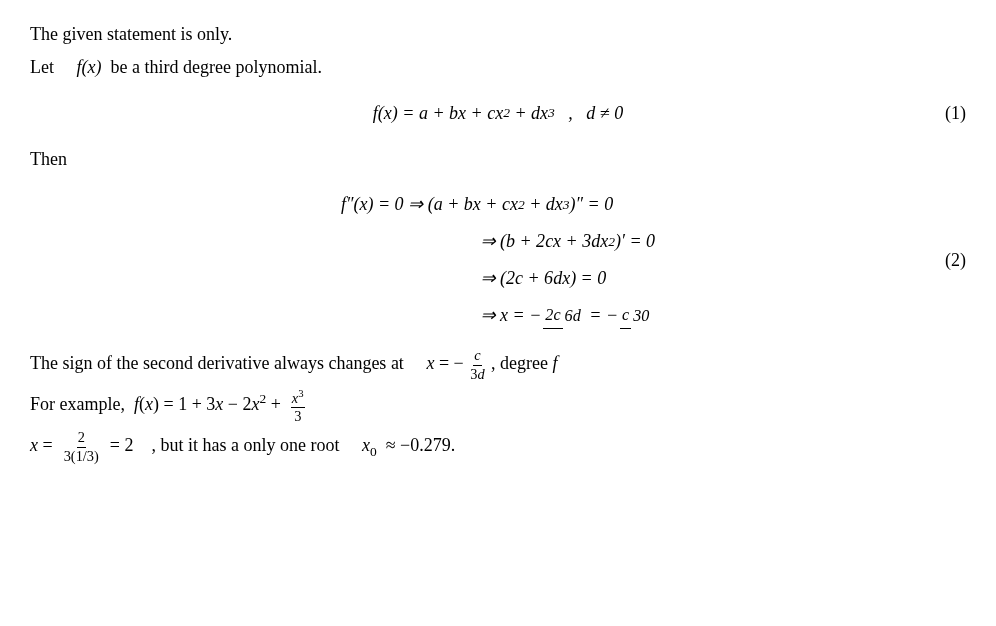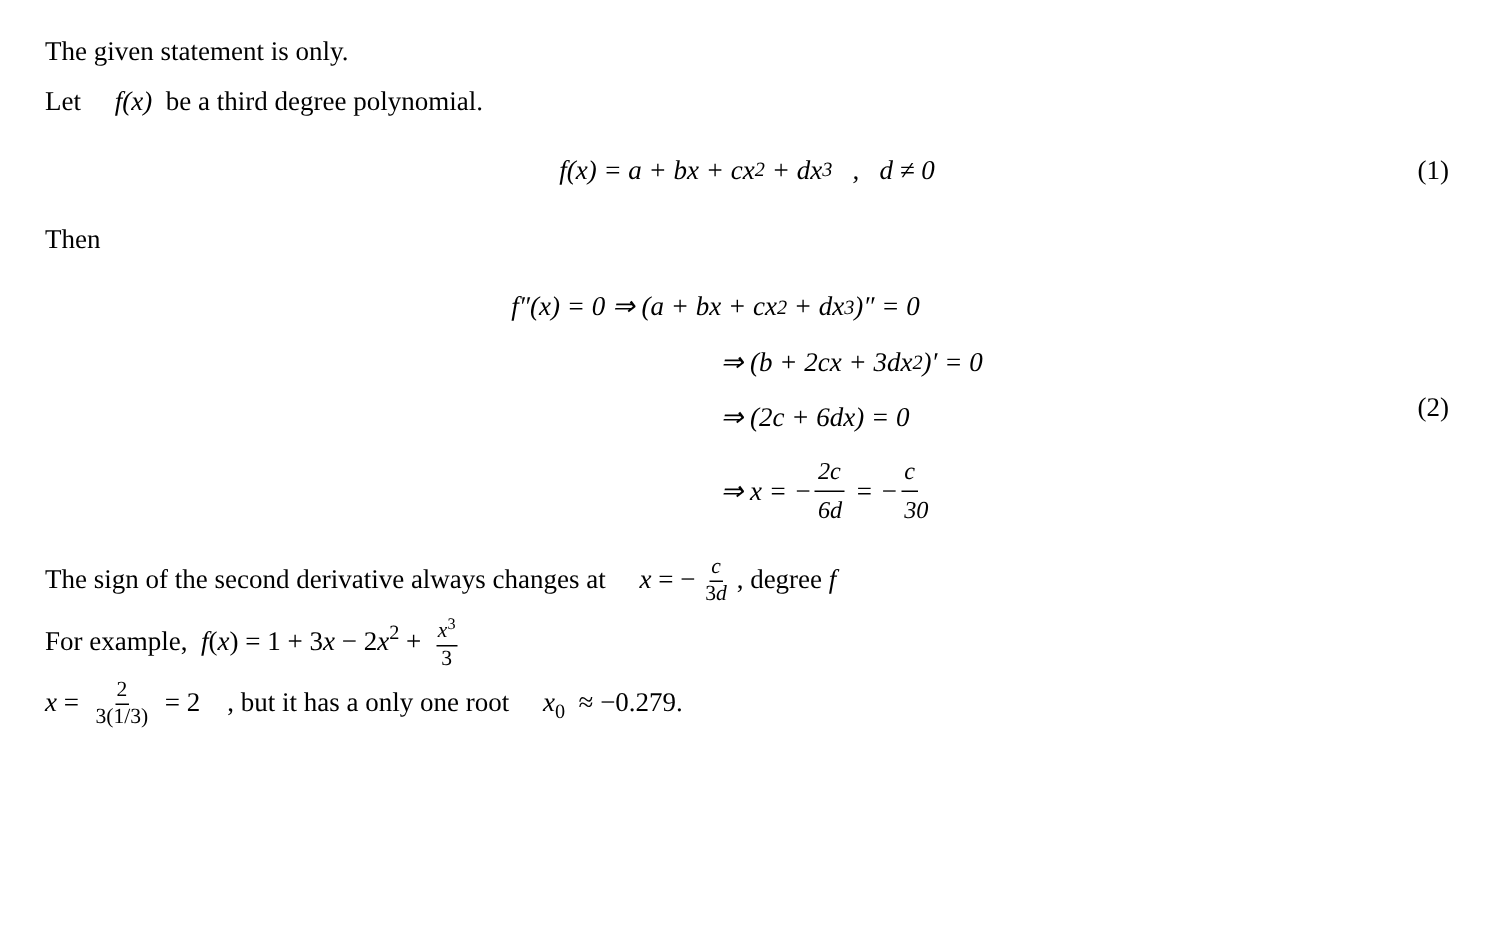--- a/index.html
+++ b/index.html
@@ -70,22 +70,22 @@
       vertical-align: super;
     }
 
     sub {
       font-size: 0.75em;
       vertical-align: sub;
     }
 
     .frac {
       display: inline-flex;
-      flex-direction: column;
-      align-items: flex-start;
+      flex-direction: row;
+      align-items: center;
       vertical-align: middle;
       margin: 0 2px;
     }
 
     .frac .num {
       border-bottom: 1px solid #000;
       padding: 0 2px;
       text-align: center;
       font-size: 0.9em;
     }

